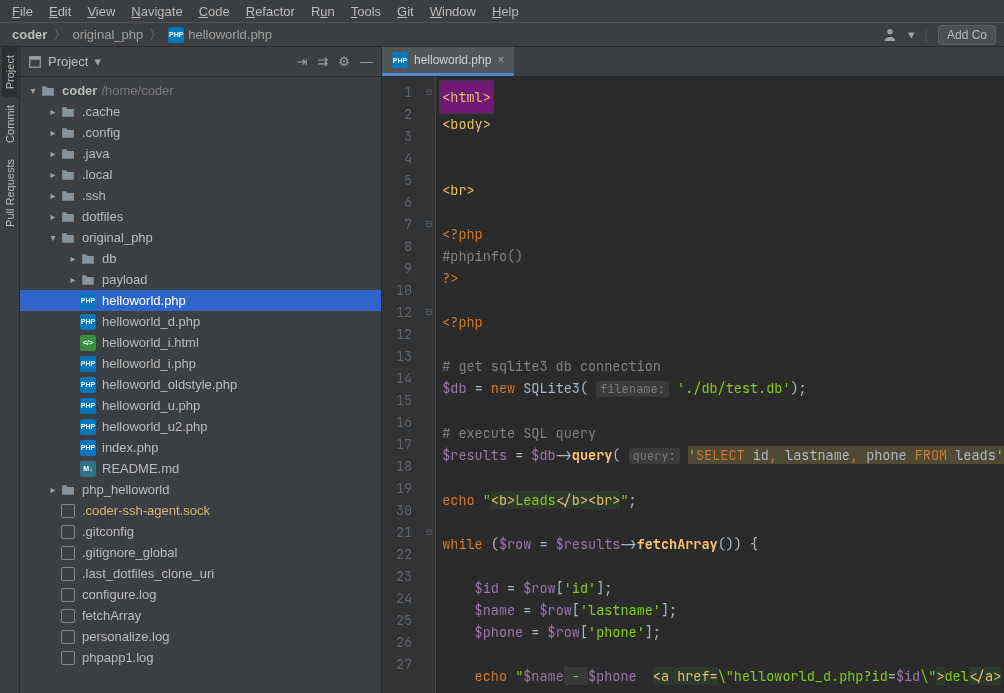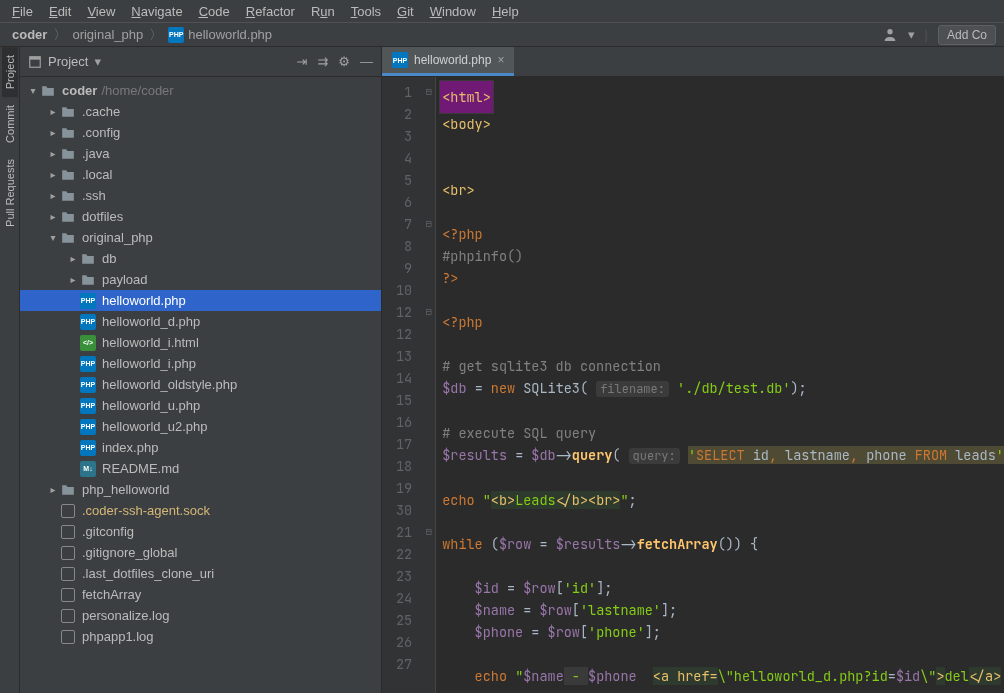--- a/index.html
+++ b/index.html
@@ -295,20 +295,26 @@
       <div class="tree-row" style="padding-left:40px">
           <span class="icon">
             <span class="icon-generic"></span>
           </span>
           <span>.last_dotfiles_clone_uri</span>
         </div>
       <div class="tree-row" style="padding-left:40px">
           <span class="icon">
             <span class="icon-generic"></span>
           </span>
+          <span>configure.log</span>
+        </div>
+      <div class="tree-row" style="padding-left:40px">
+          <span class="icon">
+            <span class="icon-generic"></span>
+          </span>
           <span>fetchArray</span>
         </div>
       <div class="tree-row" style="padding-left:40px">
           <span class="icon">
             <span class="icon-generic"></span>
           </span>
           <span>personalize.log</span>
         </div>
       <div class="tree-row" style="padding-left:40px">
           <span class="icon">

